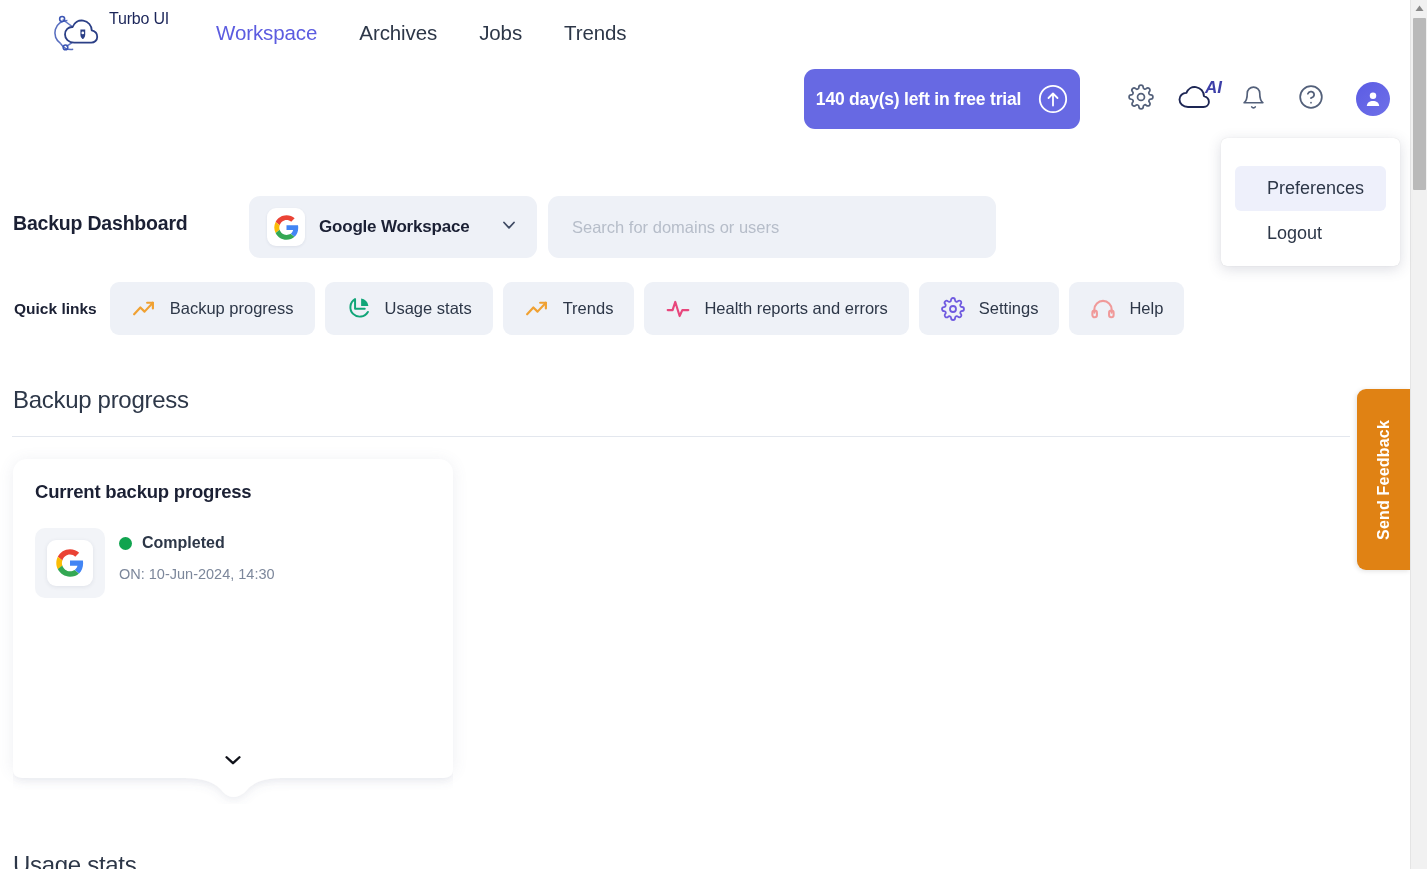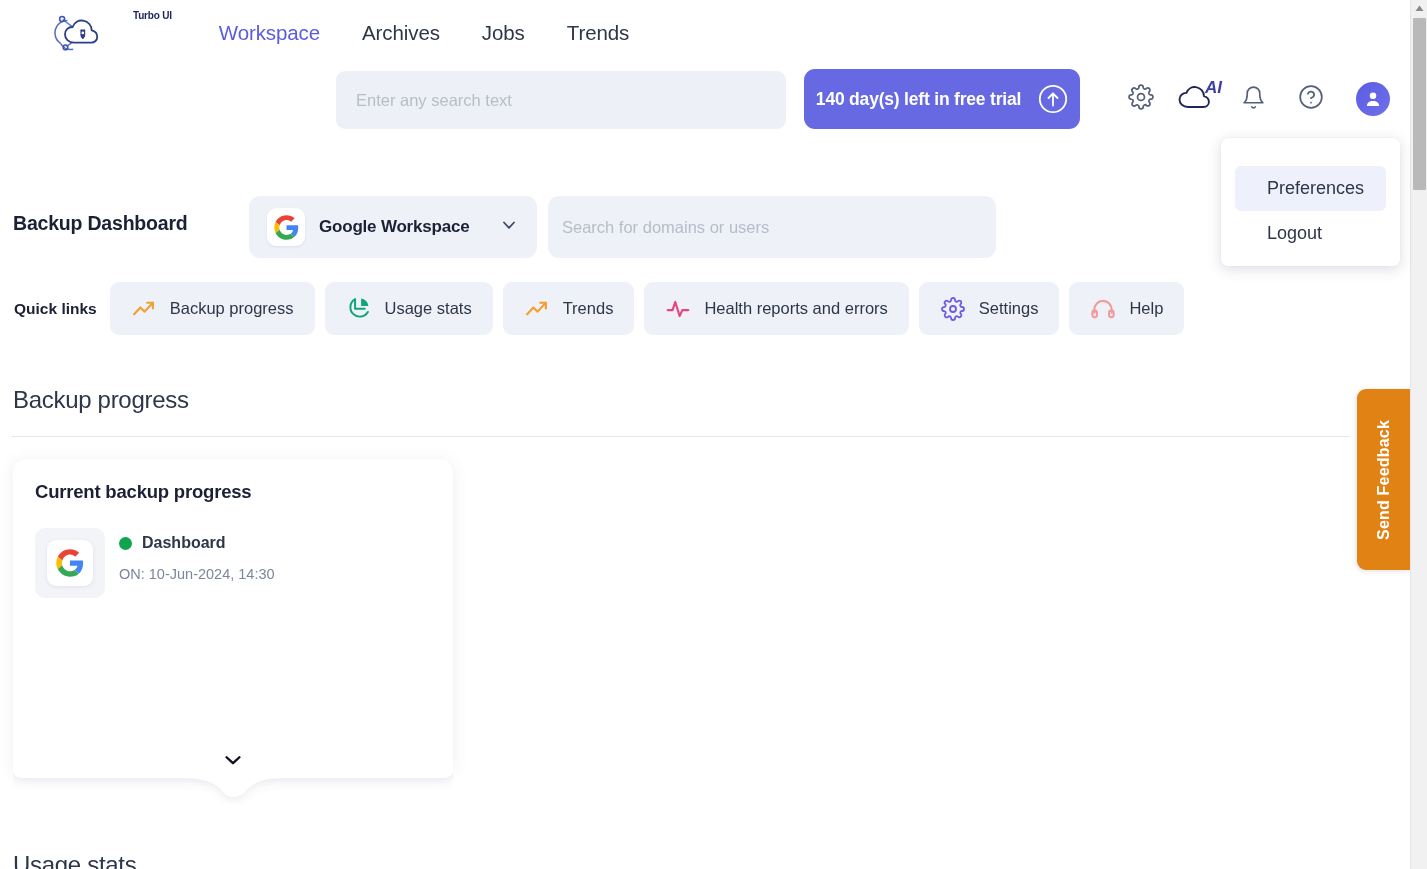--- a/index.html
+++ b/index.html
@@ -39,22 +39,22 @@
     position: absolute; top: 0; left: 0; width: 1410px; height: 66px;
     background: #ffffff;
     display: flex; align-items: center;
   }
   .brand {
     display: flex; align-items: flex-start; gap: 3px;
     margin-left: 50px; margin-top: 2px;
   }
   .brand-logo { width: 56px; height: 50px; }
   .brand-name {
-    font-size: 10px; font-weight: 700; color: #1b2559;
-    letter-spacing: -0.2px; margin-top: 3px; margin-left: 24px;
+    font-size: 16px; font-weight: 400; color: #1b2559;
+    letter-spacing: -0.2px; margin-top: 3px;
   }
   .nav-links { display: flex; align-items: center; gap: 42px; margin-left: 47px; }
   .nav-link {
     font-size: 20.5px; color: #2d3748; letter-spacing: -0.1px;
     cursor: pointer; white-space: nowrap;
   }
   .nav-link.active { color: #5c5ce0; }
   .global-search {
     position: absolute; left: 336px; top: 71px;
     width: 450px; height: 58px;
@@ -135,21 +135,21 @@
     box-shadow: 0 1px 3px rgba(30,40,80,0.08);
   }
   .workspace-name {
     font-size: 17px; font-weight: 700; color: #1b2034; letter-spacing: -0.2px;
     flex: 1;
   }
   .domain-search {
     position: absolute; left: 548px; top: 0;
     width: 448px; height: 62px;
     background: #eef1f7; border: none; border-radius: 11px;
-    font-size: 16.5px; color: #2d3748; padding: 0 14px;
+    font-size: 16.5px; color: #2d3748; padding: 0 24px;
     font-family: "Liberation Sans", sans-serif; outline: none;
   }
   .domain-search::placeholder { color: #b6bdc9; }
 
   
   .quick-row {
     position: absolute; top: 282px; left: 0;
     display: flex; align-items: center;
   }
   .quick-label {
@@ -261,21 +261,20 @@
       <span class="brand-name">Turbo UI</span>
     </div>
     <div class="nav-links">
       <div class="nav-link active">Workspace</div>
       <div class="nav-link">Archives</div>
       <div class="nav-link">Jobs</div>
       <div class="nav-link">Trends</div>
     </div>
   </div>
 
-  <input class="global-search" value="" placeholder="Enter any search text" style="">
 
   <div class="trial-btn">
     <span class="trial-label">140 day(s) left in free trial</span>
     <span>
       <svg class="trial-arrow" viewBox="0 0 30 30">
         <circle cx="15" cy="15" r="13.2" fill="none" stroke="#ffffff" stroke-width="1.8"></circle>
         <path d="M15 21.5 L15 9.5 M15 9.5 L10.5 14 M15 9.5 L19.5 14" fill="none" stroke="#ffffff" stroke-width="1.8" stroke-linecap="round" stroke-linejoin="round"></path>
       </svg>
     </span>
   </div>
@@ -431,21 +430,21 @@
               <path fill="#EA4335" d="M24 9.5c3.5 0 6.6 1.2 9 3.6l6.7-6.7C35.6 2.6 30.2.5 24 .5 14.8.5 6.9 5.8 3.1 13.4l7.8 6.1C12.7 13.9 17.9 9.5 24 9.5z"></path>
               <path fill="#4285F4" d="M46.5 24.5c0-1.6-.15-3.2-.42-4.7H24v9.1h12.7c-.55 2.9-2.2 5.4-4.7 7.1l7.6 5.9c4.4-4.1 6.9-10.2 6.9-17.4z"></path>
               <path fill="#FBBC05" d="M10.9 28.5c-.5-1.4-.8-2.9-.8-4.5s.3-3.1.8-4.5l-7.8-6.1C1.4 16.7.5 20.2.5 24s.9 7.3 2.6 10.6l7.8-6.1z"></path>
               <path fill="#34A853" d="M24 47.5c6.2 0 11.5-2 15.3-5.6l-7.6-5.9c-2.1 1.4-4.8 2.3-7.7 2.3-6.1 0-11.3-4.4-13.1-10l-7.8 6.1C6.9 42.2 14.8 47.5 24 47.5z"></path>
             </svg>
           </div>
         </div>
         <div class="bp-status-text">
           <div class="bp-state">
             <span class="state-dot"></span>
-            <span class="state-label">Dashboard</span>
+            <span class="state-label">Completed</span>
           </div>
           <div class="bp-time">ON: 10-Jun-2024, 14:30</div>
         </div>
       </div>
     </div>
 
     <div class="bp-card-foot">
       <svg width="440" height="42" viewBox="0 0 440 42" style="display:block;">
         <defs>
           <filter id="softshadow" x="-30%" y="-30%" width="160%" height="200%">

